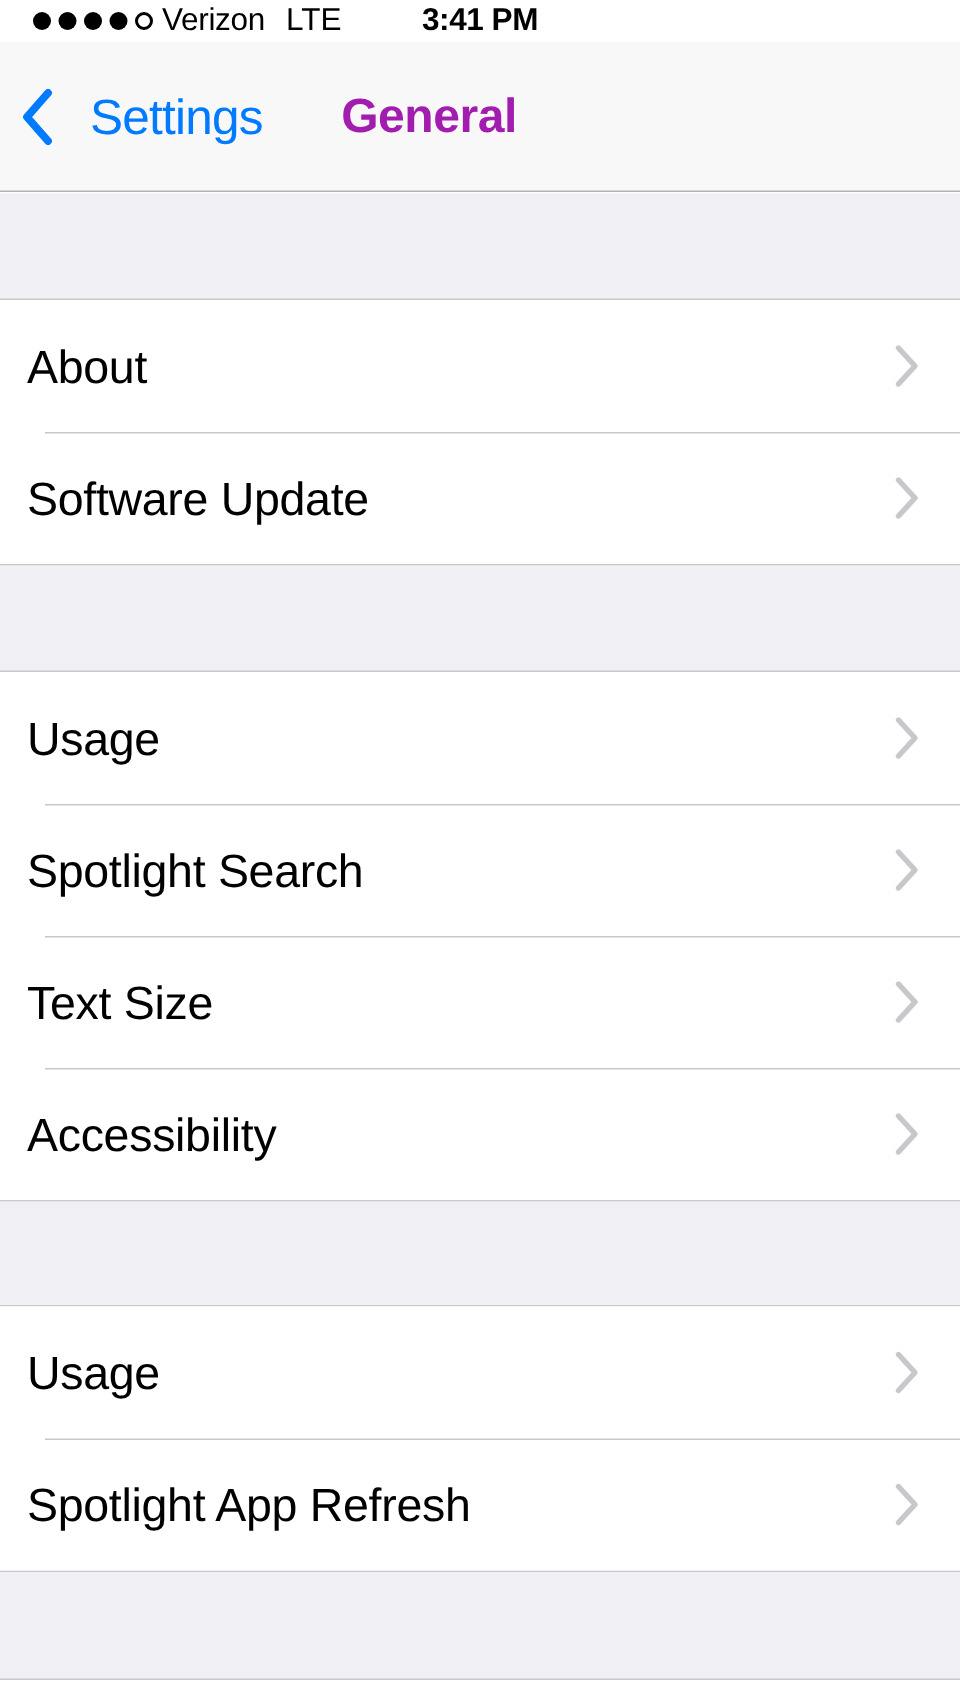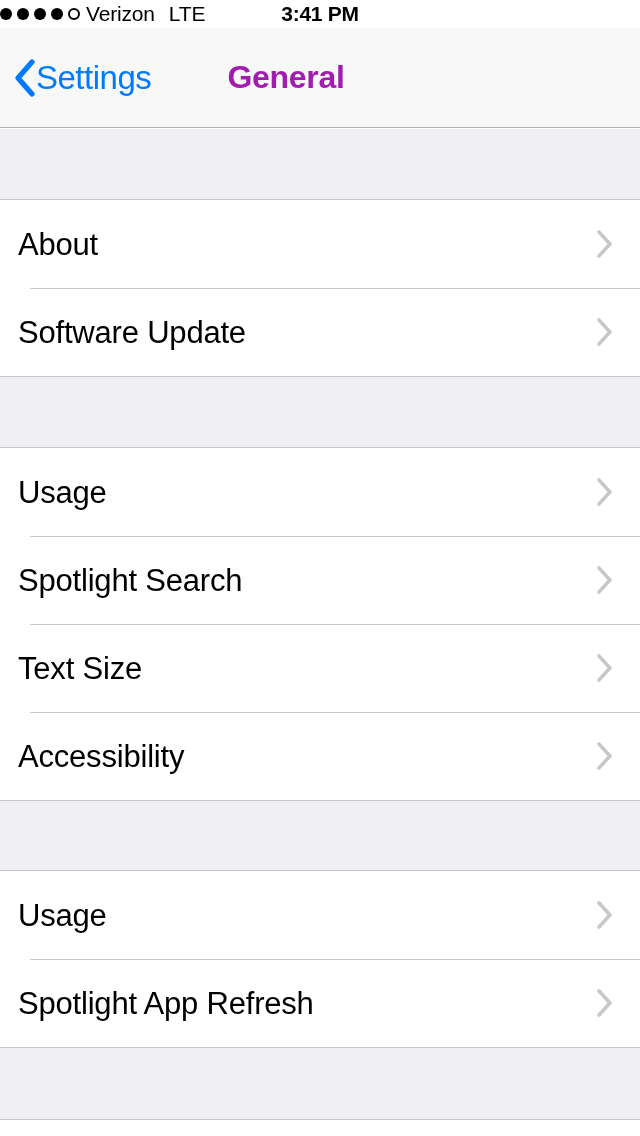--- a/index.html
+++ b/index.html
@@ -21,21 +21,21 @@
     position: absolute;
     left: 0; top: 0;
     width: 640px; height: 28px;
     background: #ffffff;
     display: flex;
     align-items: center;
   }
   .status-left {
     display: flex;
     align-items: center;
-    padding-left: 0;
+    padding-left: 22px;
     gap: 6px;
   }
   .signal-dots {
     display: flex;
     align-items: center;
     gap: 5px;
     height: 28px;
   }
   .dot {
     width: 12px; height: 12px;
@@ -124,21 +124,21 @@
     background: #f8f8f8;
     border-bottom: 1px solid #b2b2b2;
     box-sizing: border-box;
   }
   .nav-back {
     position: absolute;
     left: 14px; top: 0;
     height: 99px;
     display: flex;
     align-items: center;
-    gap: 0;
+    gap: 24px;
     cursor: pointer;
   }
   .back-chevron {
     width: 22px; height: 38px;
     display: block;
   }
   .nav-back-label {
     font-size: 33px;
     color: #007aff;
     letter-spacing: -0.5px;

